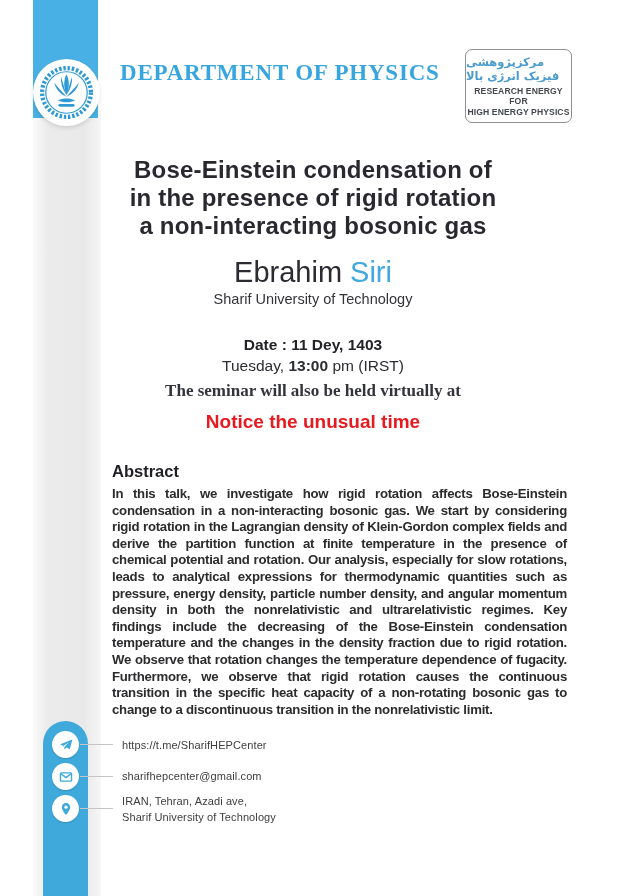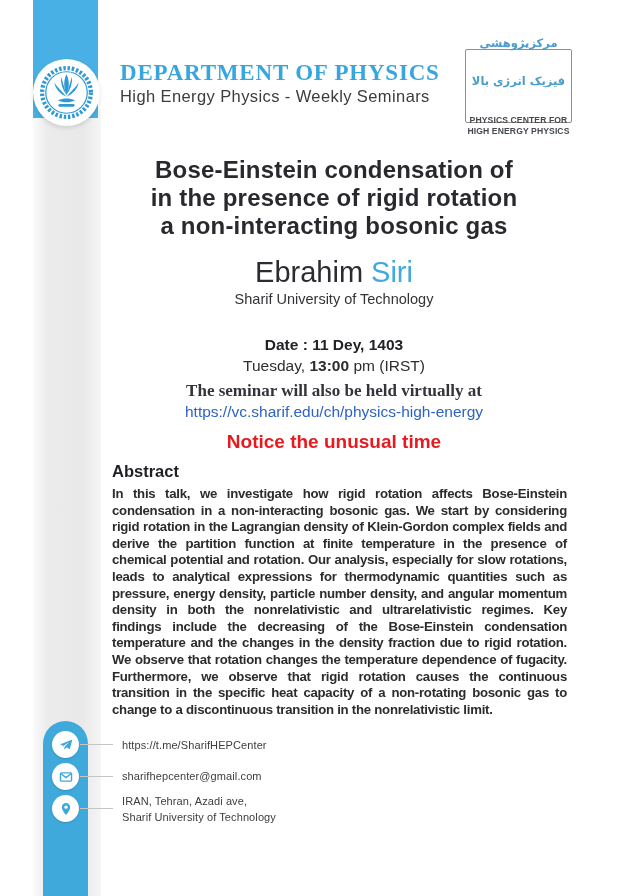--- a/index.html
+++ b/index.html
@@ -50,36 +50,35 @@
     position:absolute;left:120px;top:60px;
     font-family:"Liberation Serif", serif;font-weight:700;font-size:23px;
     color:#38a6de;letter-spacing:.8px;white-space:nowrap;
   }
   .dept-subtitle{
     position:absolute;left:120px;top:87px;font-size:16.5px;color:#3c3c3c;
     letter-spacing:.4px;white-space:nowrap;
   }
   .research-box{
     position:absolute;left:465px;top:49px;width:105px;height:72px;
-    border:1.5px solid #8f8f8f;border-radius:2px;background:#fff;
-    display:flex;flex-direction:column;align-items:center;justify-content:center;
+    border:1.5px solid #8f8f8f;border-radius:7px;background:#fff;
+    display:flex;flex-direction:column;align-items:flex-start;justify-content:center;
     text-align:center;
-    gap:24px;
   }
   .research-fa{
     font-family:"DejaVu Sans", sans-serif;direction:rtl;
     font-size:11.5px;line-height:14px;color:#4a9ccc;font-weight:700;
   }
   .research-en{
     font-size:8.6px;line-height:10.5px;color:#45494d;font-weight:700;
     letter-spacing:.1px;margin-top:3px;
   }
 
   
-  .hero{position:absolute;left:109px;top:156px;width:450px;text-align:center;}
+  .hero{position:absolute;left:88px;top:156px;width:450px;text-align:center;}
   .title-line{
     font-size:24px;line-height:28px;font-weight:700;color:#28282e;
     letter-spacing:.2px;
   }
   .speaker{margin-top:15px;font-size:29px;color:#2b2b31;line-height:34px;}
   .speaker .last{color:#41a8e0;margin-left:8px;margin-top:17px;}
   .affiliation{margin-top:2px;font-size:14.5px;color:#333338;}
   .date-line{margin-top:29px;font-size:15.5px;font-weight:700;color:#222227;}
   .time-line{margin-top:3px;font-size:15.5px;color:#2c2c31;}
   .time-line .b{font-weight:700;}
@@ -115,44 +114,42 @@
       <path d="M41 24 C40 34 43 44 50 54 C46 42 44 32 41 24Z" fill="#2f99d4"></path>
       <path d="M59 24 C60 34 57 44 50 54 C54 42 56 32 59 24Z" fill="#2f99d4"></path>
       <path d="M30 34 C32 44 39 52 50 57 C42 48 35 41 30 34Z" fill="#2f99d4"></path>
       <path d="M70 34 C68 44 61 52 50 57 C58 48 65 41 70 34Z" fill="#2f99d4"></path>
       <path d="M36 63 C45 59 55 59 64 63 C55 67 45 67 36 63Z" fill="#2f99d4"></path>
       <path d="M39 71 L61 71" stroke="#2f99d4" stroke-width="4.5" stroke-linecap="round" fill="none"></path>
     </svg>
   </div>
 
   <div class="dept-title">DEPARTMENT OF PHYSICS</div>
-  <div class="dept-subtitle">High Energy Physics - Weekly Seminars</div>
 
   <div class="research-box">
     <div class="research-fa">مرکزپژوهشی</div>
     <div class="research-fa">فیزیک انرژی بالا</div>
     <div>
-      <div class="research-en">PHYSICS CENTER FOR</div>
+      <div class="research-en">RESEARCH ENERGY FOR</div>
       <div class="research-en" style="margin-top:0;">HIGH ENERGY PHYSICS</div>
     </div>
   </div>
 
   <div class="hero">
     <div class="title-line">Bose-Einstein condensation of</div>
     <div class="title-line">in the presence of rigid rotation</div>
     <div class="title-line">a non-interacting bosonic gas</div>
 
     <div class="speaker"><span class="first">Ebrahim</span><span class="last">Siri</span></div>
     <div class="affiliation">Sharif University of Technology</div>
 
     <div class="date-line">Date : 11 Dey, 1403</div>
     <div class="time-line"><span>Tuesday, </span><span class="b">13:00</span><span> pm (IRST)</span></div>
 
     <div class="virtual-line">The seminar will also be held virtually at</div>
-    <a class="virtual-link" style="display:block;">https://vc.sharif.edu/ch/physics-high-energy</a>
 
     <div class="notice-line">Notice the unusual time</div>
   </div>
 
   <div class="abstract">
     <div class="abstract-heading">Abstract</div>
     <div class="abstract-body">In this talk, we investigate how rigid rotation affects Bose-Einstein condensation in a non-interacting bosonic gas. We start by considering rigid rotation in the Lagrangian density of Klein-Gordon complex fields and derive the partition function at finite temperature in the presence of chemical potential and rotation. Our analysis, especially for slow rotations, leads to analytical expressions for thermodynamic quantities such as pressure, energy density, particle number density, and angular momentum density in both the nonrelativistic and ultrarelativistic regimes. Key findings include the decreasing of the Bose-Einstein condensation temperature and the changes in the density fraction due to rigid rotation. We observe that rotation changes the temperature dependence of fugacity. Furthermore, we observe that rigid rotation causes the continuous transition in the specific heat capacity of a non-rotating bosonic gas to change to a discontinuous transition in the nonrelativistic limit.</div>
   </div>
 
   <div class="contact-pill"></div>

